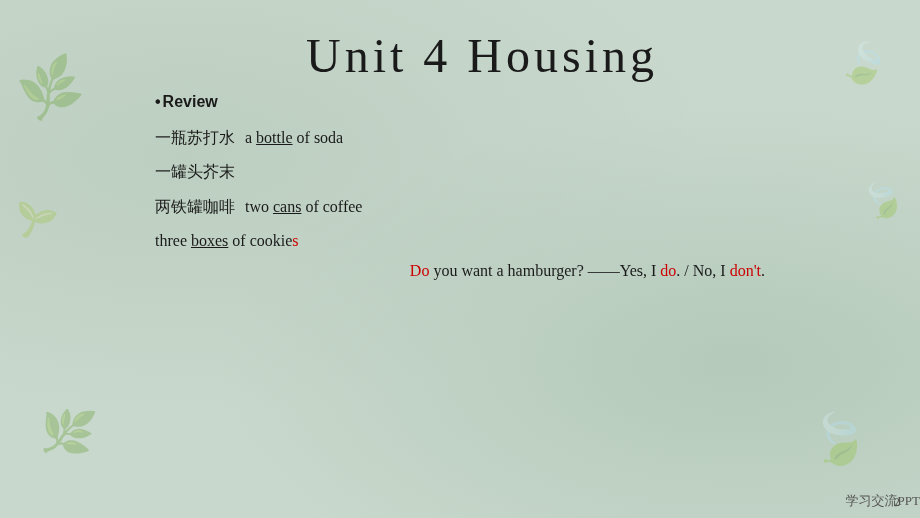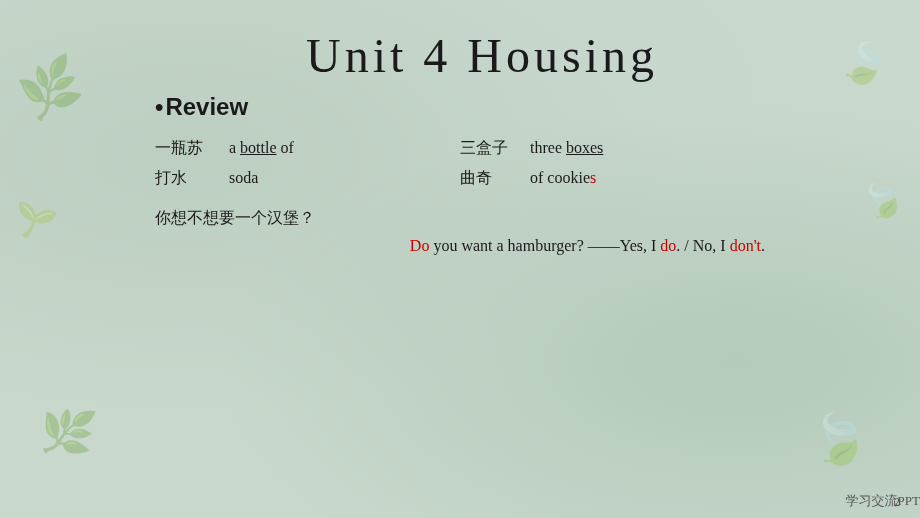--- a/index.html
+++ b/index.html
@@ -34,37 +34,37 @@
       padding-bottom: 10px;
       letter-spacing: 4px;
       padding-left: 44px;
     }
 
     .content-area {
       padding: 0 155px;
     }
 
     .review-label {
-      font-size: 24px;
+      font-size: 16px;
       font-weight: bold;
       color: #1a1a1a;
       margin-bottom: 12px;
       font-family: 'Arial', sans-serif;
     }
 
     .review-label::before {
       content: '•';
       margin-right: 2px;
     }
 
     .vocab-grid {
       display: grid;
-      grid-template-columns: 1fr 1fr 1fr 1fr;
+      grid-template-columns: 1fr;
       gap: 4px 0;
-      margin-bottom: 14px;
+      margin-bottom: 0;
     }
 
     .vocab-row {
       display: flex;
       align-items: baseline;
       gap: 10px;
       font-size: 16px;
       color: #1a1a1a;
       line-height: 1.9;
     }
@@ -205,31 +205,34 @@
     <div class="review-label">Review</div>
 
     <div class="vocab-grid">
 
       <div class="vocab-row">
         <span class="vocab-chinese">一瓶苏打水</span>
         <span class="vocab-english">a <u>bottle</u> of soda</span>
       </div>
 
       <div class="vocab-row">
-      </div>
-
-
-      <div class="vocab-row">
-        <span class="vocab-chinese">三盒子曲奇</span>
+        <span class="vocab-chinese">一罐头芥末</span>
+      </div>
+
+      <div class="vocab-row">
+        <span class="vocab-chinese">两铁罐咖啡</span>
+        <span class="vocab-english">two <u>cans</u> of coffee</span>
+      </div>
+
+      <div class="vocab-row">
         <span class="vocab-english">three <u>boxes</u> of cookie<span class="red">s</span></span>
       </div>
     </div>
 
     <div class="sentence-block">
-      <div class="sentence-chinese">你想不想要一个汉堡？</div>
       <div class="sentence-english">
         <span class="red">Do</span> you want a hamburger? ——Yes, I <span class="red">do</span>. / No, I <span class="red">don't</span>.
       </div>
     </div>
 
 
   </div>
 
   <div class="footer">
     <span class="footer-text">学习交流PPT</span>

